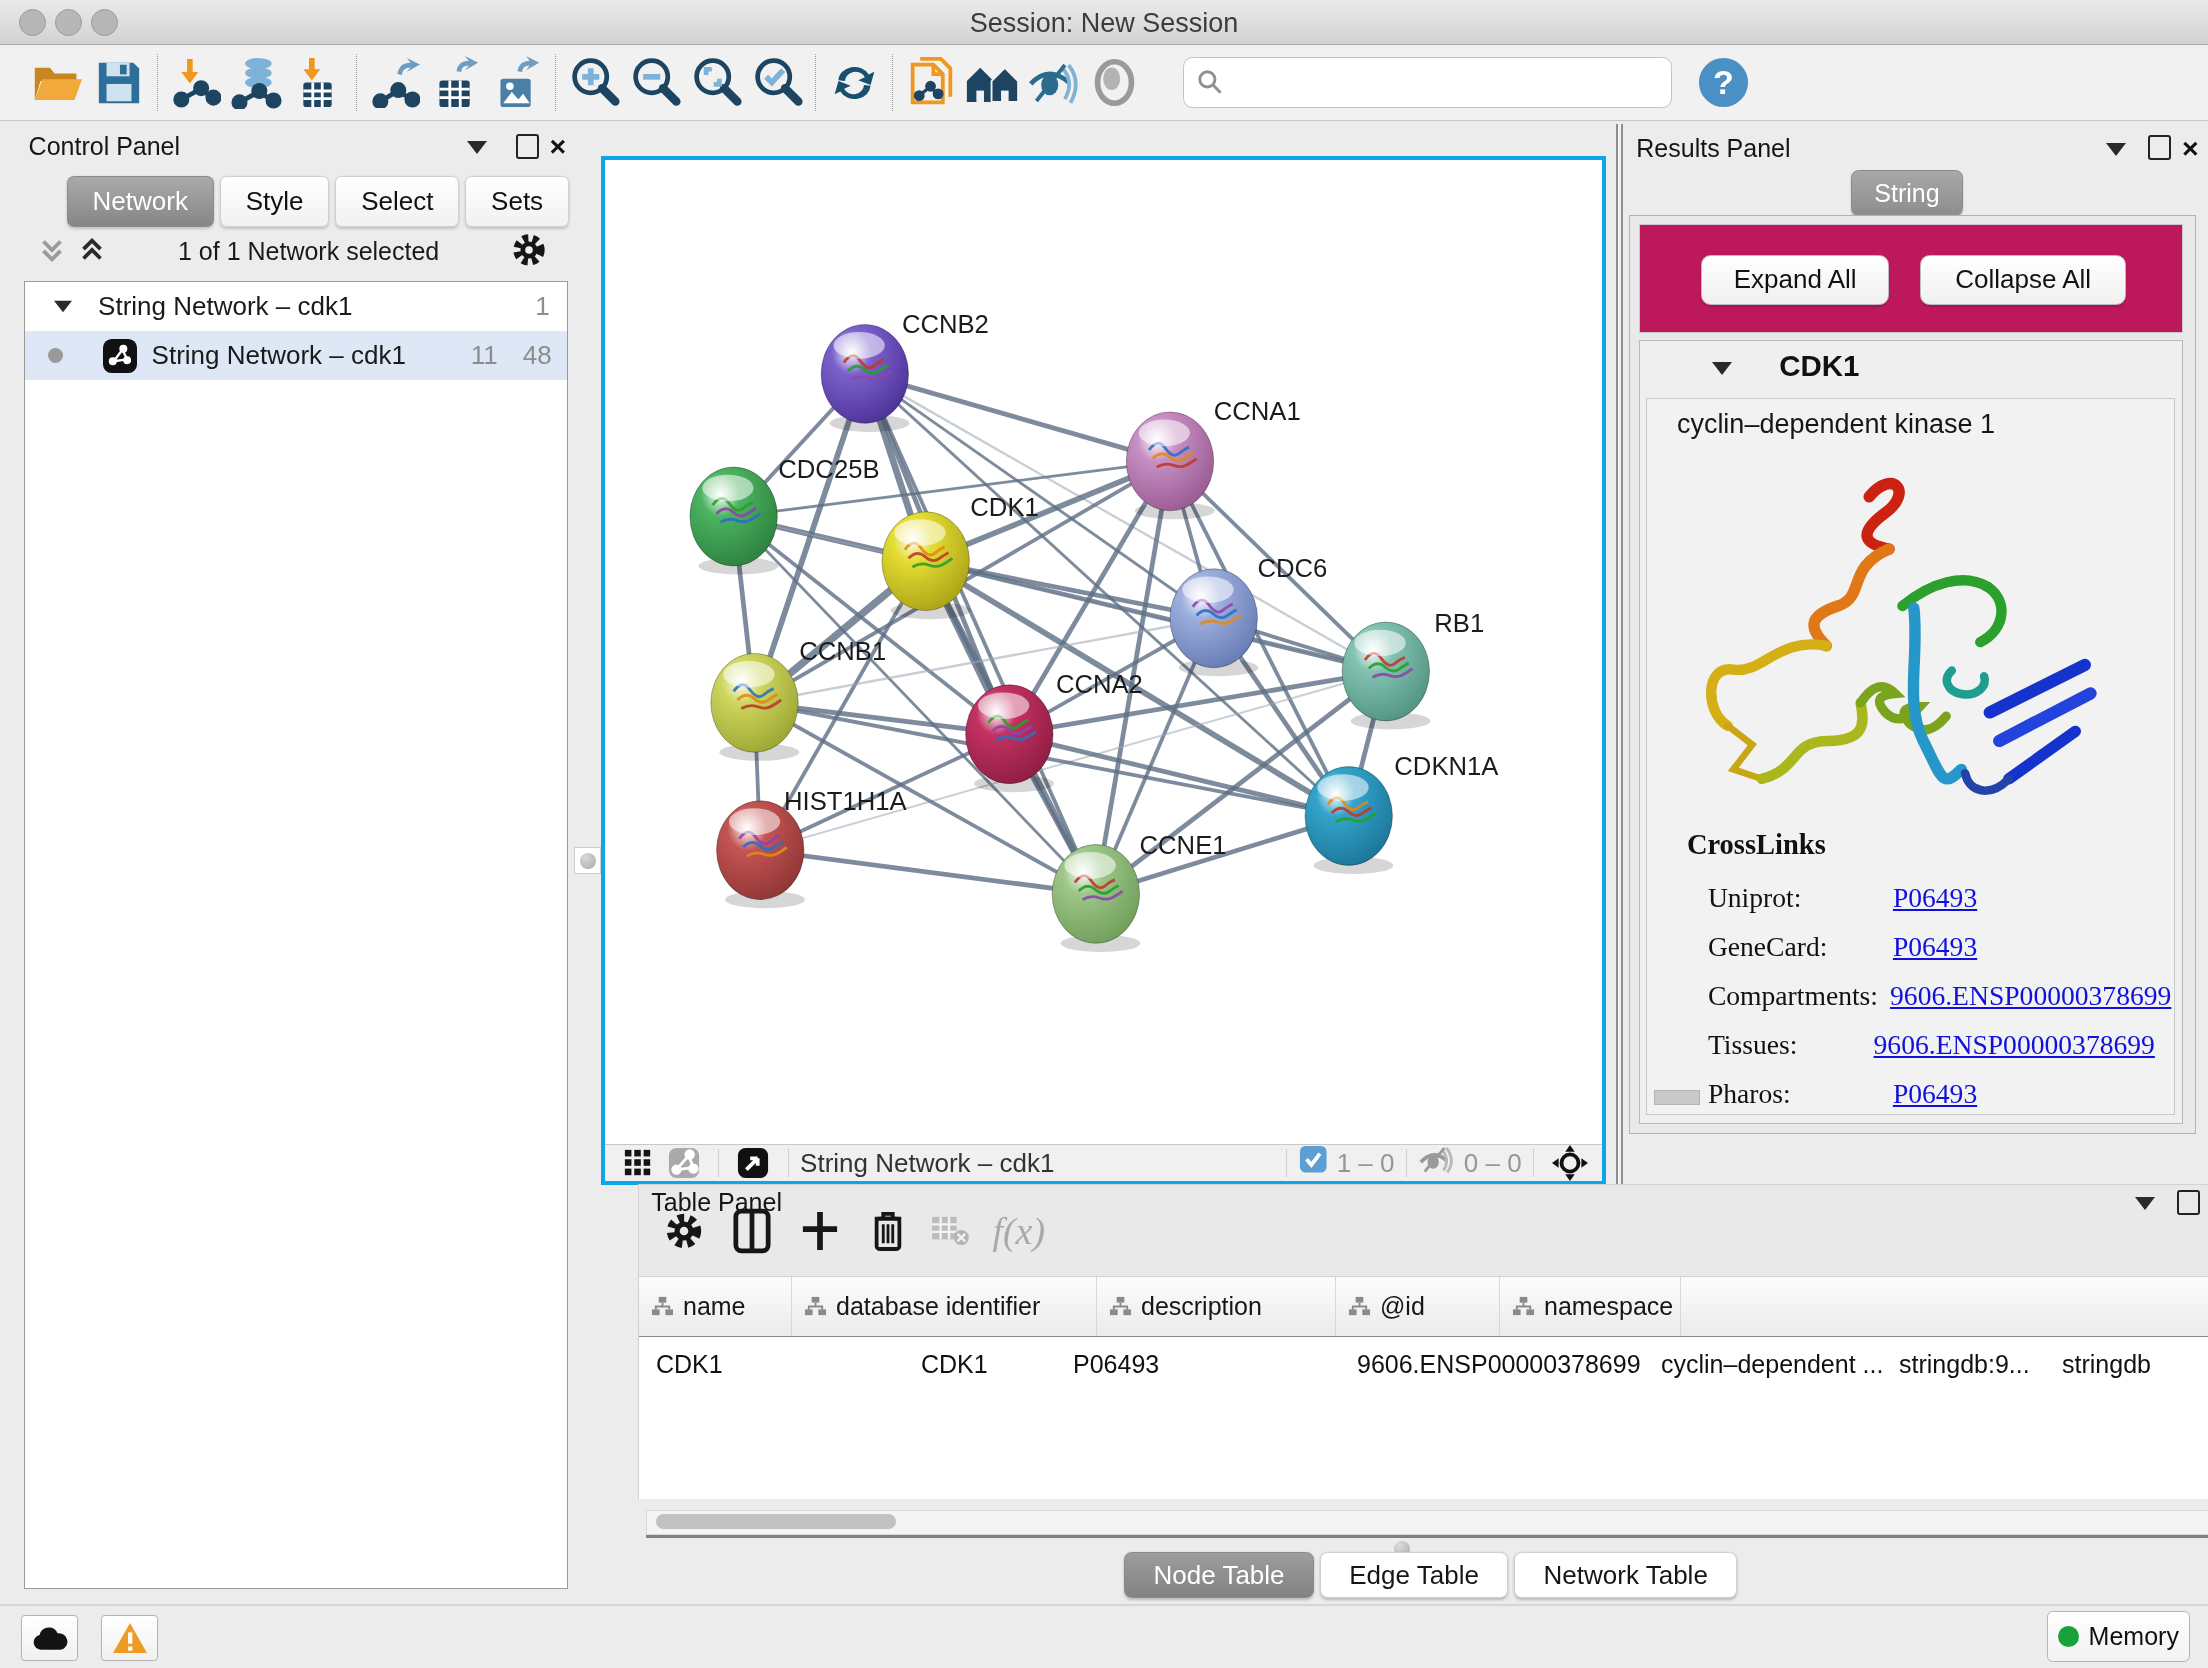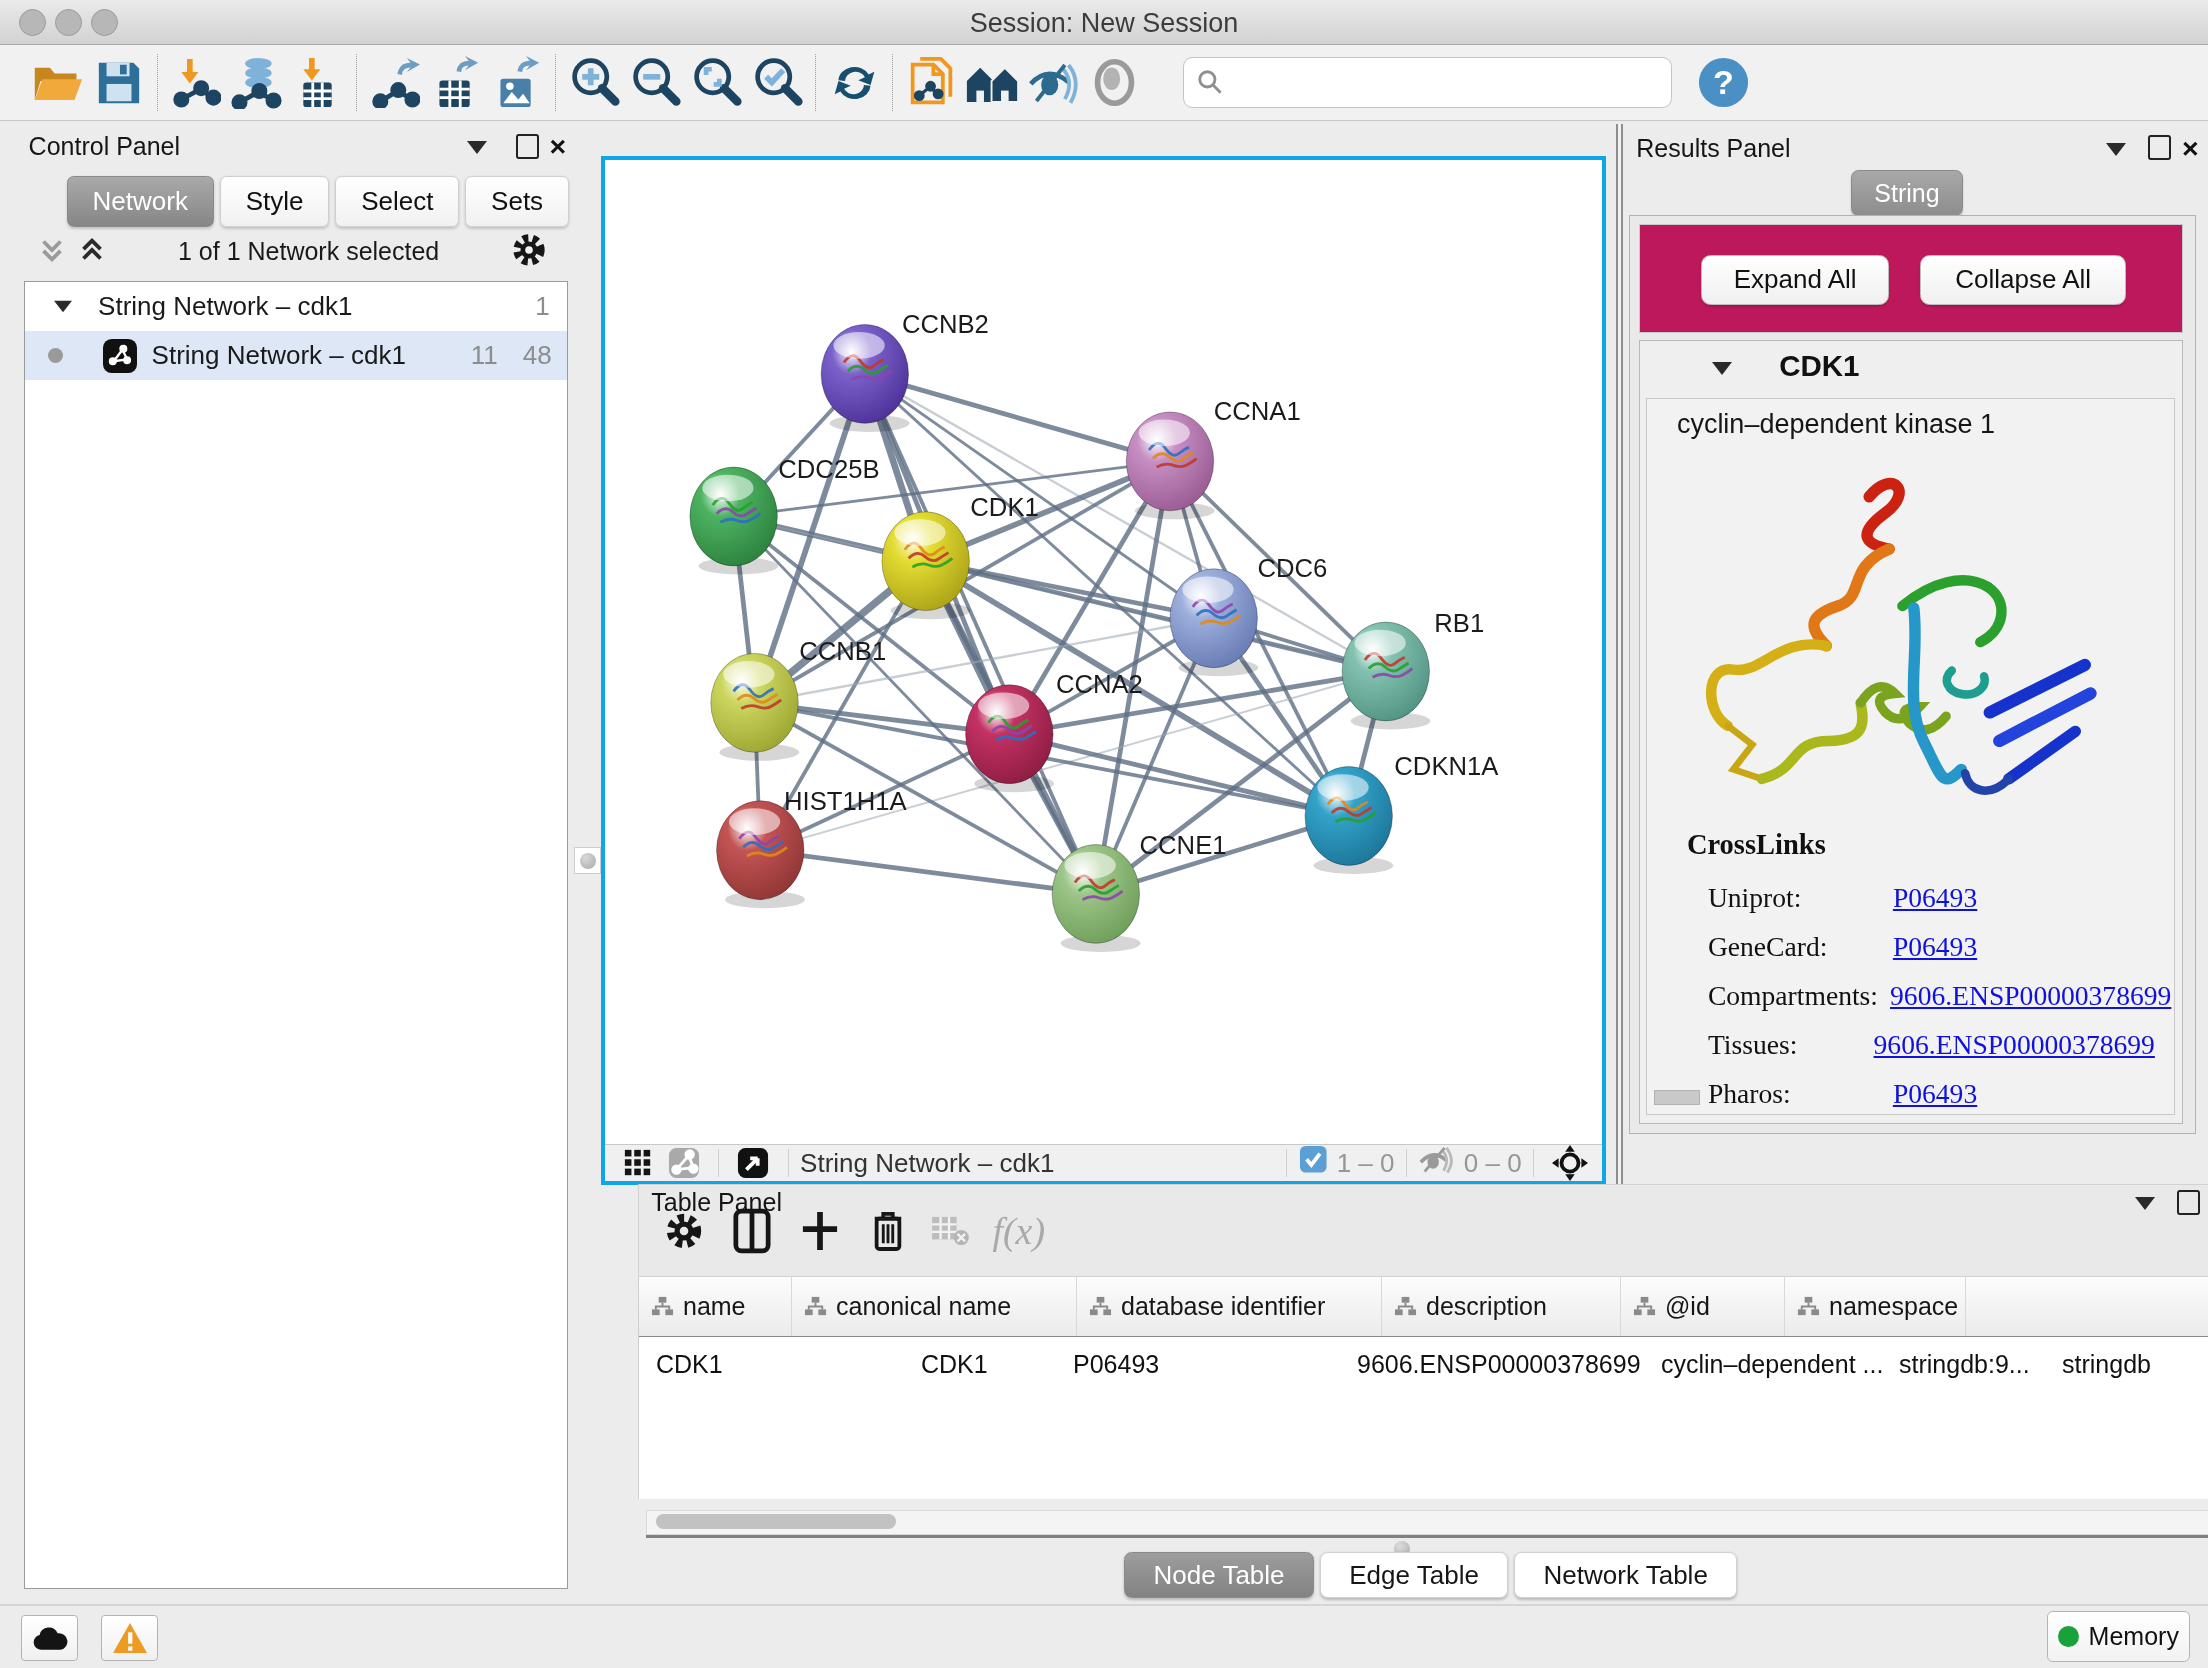--- a/index.html
+++ b/index.html
@@ -704,31 +704,20 @@
           <svg width="25" height="23" viewBox="0 0 26 24" style="margin:0 7.6px 0 11.4px;flex:0 0 auto">
             <g fill="#8a8a8a">
               <rect x="9" y="2" width="8" height="6"></rect>
               <rect x="2" y="15" width="8" height="6"></rect>
               <rect x="16" y="15" width="8" height="6"></rect>
             </g>
             <path d="M13 8 v4 M6 15 v-3 h14 v3" stroke="#8a8a8a" stroke-width="2" fill="none"></path>
           </svg>
           <span>name</span>
         </div>
-        <div class="th" style="width: 284px;">
-          <svg width="25" height="23" viewBox="0 0 26 24" style="margin:0 7.6px 0 11.4px;flex:0 0 auto">
-            <g fill="#8a8a8a">
-              <rect x="9" y="2" width="8" height="6"></rect>
-              <rect x="2" y="15" width="8" height="6"></rect>
-              <rect x="16" y="15" width="8" height="6"></rect>
-            </g>
-            <path d="M13 8 v4 M6 15 v-3 h14 v3" stroke="#8a8a8a" stroke-width="2" fill="none"></path>
-          </svg>
-          <span>canonical name</span>
-        </div>
         <div class="th" style="width: 304px;">
           <svg width="25" height="23" viewBox="0 0 26 24" style="margin:0 7.6px 0 11.4px;flex:0 0 auto">
             <g fill="#8a8a8a">
               <rect x="9" y="2" width="8" height="6"></rect>
               <rect x="2" y="15" width="8" height="6"></rect>
               <rect x="16" y="15" width="8" height="6"></rect>
             </g>
             <path d="M13 8 v4 M6 15 v-3 h14 v3" stroke="#8a8a8a" stroke-width="2" fill="none"></path>
           </svg>
           <span>database identifier</span>

